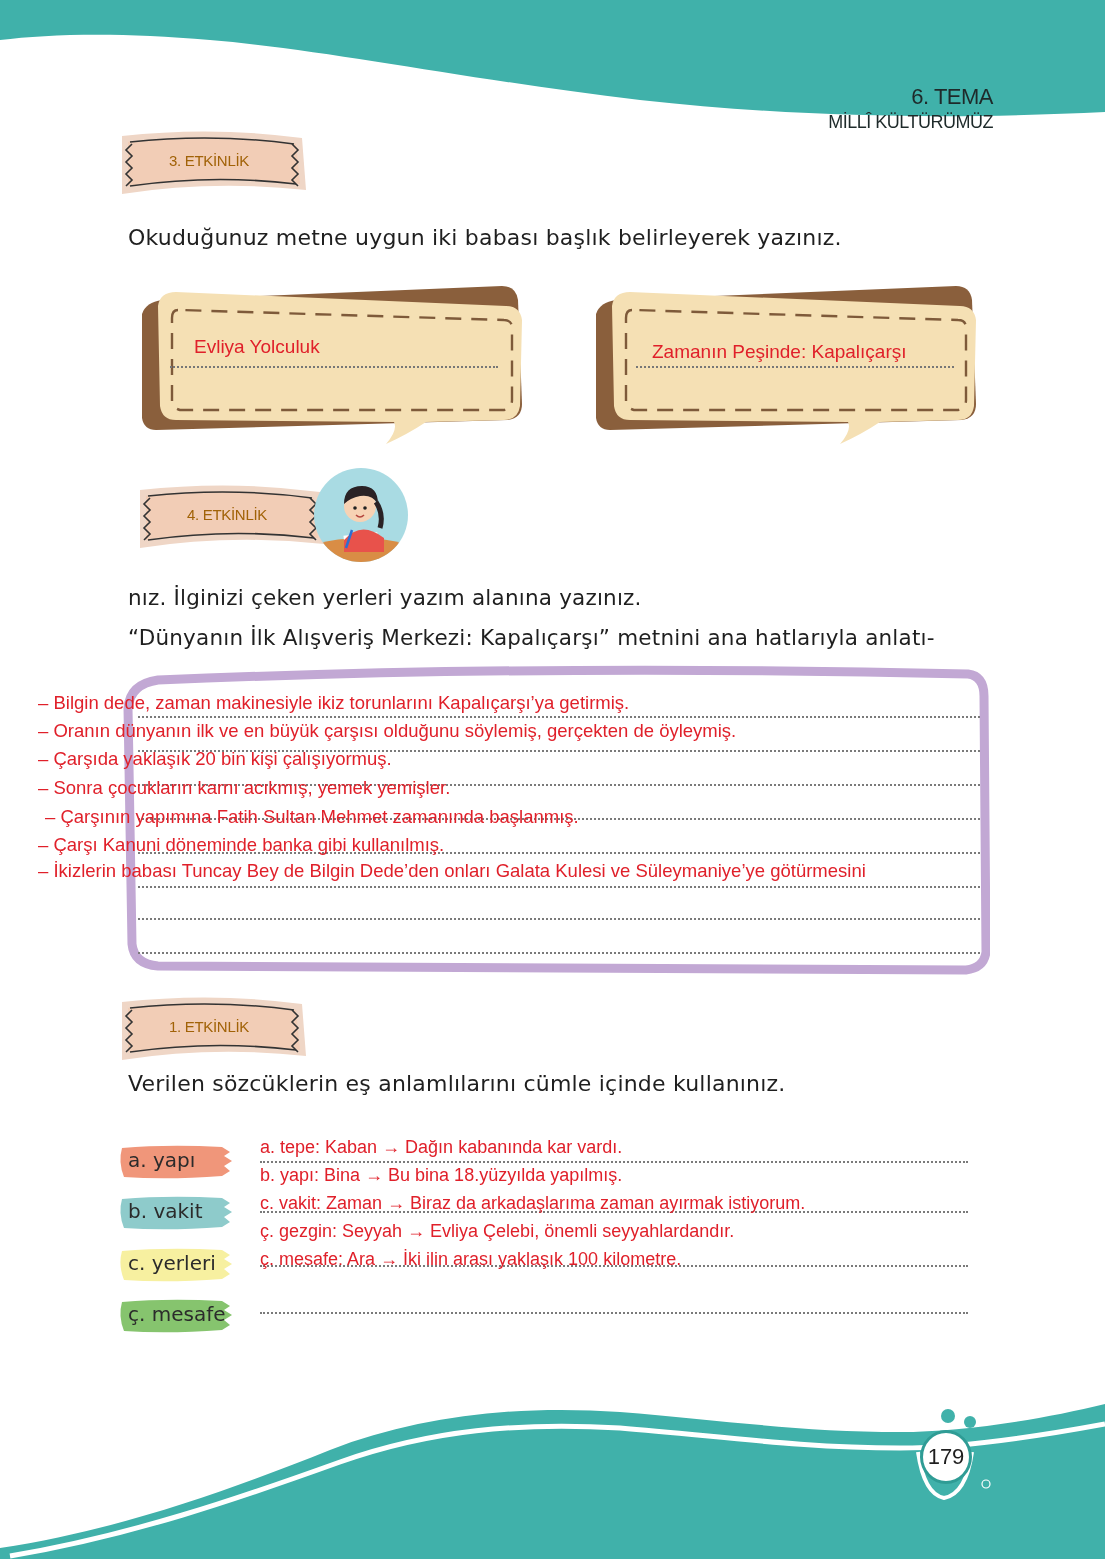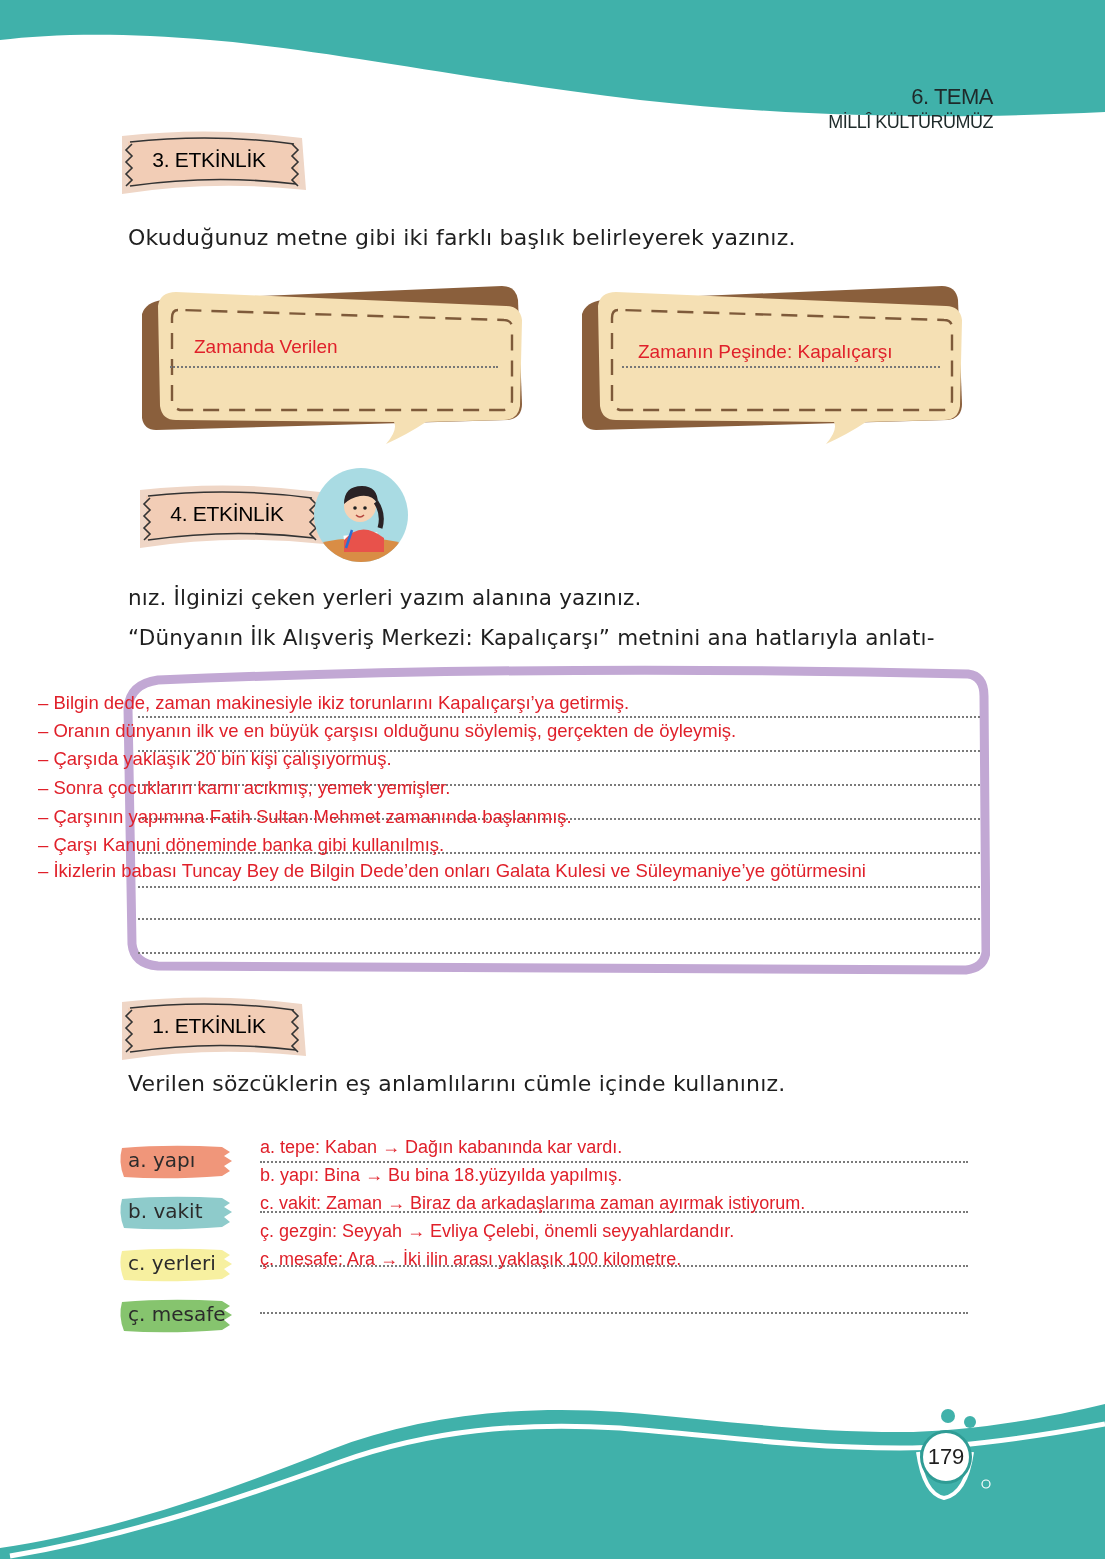--- a/index.html
+++ b/index.html
@@ -8,21 +8,21 @@
 
   
   #top-wave { position: absolute; left: 0; top: 0; width: 1105px; height: 130px; }
   .theme-title { position: absolute; right: 112px; text-align: right; font-family: "Liberation Sans", sans-serif; color: #1e2a2a; letter-spacing: -0.5px; margin-top: 32px; }
   .theme-num { top: 52px; font-size: 22px; }
   .theme-name { top: 80px; font-size: 18px; }
 
   
   .banner { position: absolute; width: 190px; height: 68px; }
   .banner svg { position: absolute; left: 0; top: 0; }
-  .banner-label { position: absolute; left: 0; top: 0; width: 182px; height: 64px; display: flex; align-items: center; justify-content: center; font-family: "Liberation Sans", sans-serif; font-size: 21px; color: #000000; letter-spacing: -0.3px; }
+  .banner-label { position: absolute; left: 0; top: 0; width: 182px; height: 64px; display: flex; align-items: center; justify-content: center; font-family: "Liberation Sans", sans-serif; font-size: 15px; color: #a16207; letter-spacing: -0.3px; }
 
   .instruction { position: absolute; left: 128px; font-family: "DejaVu Sans", sans-serif; font-size: 22px; color: #1f1f1f; letter-spacing: 0.2px; line-height: 40px; }
 
   
   .speech { position: absolute; width: 390px; height: 160px; }
   .speech svg { position: absolute; left: 0; top: 0; }
   .speech-answer { position: absolute; font-family: "Liberation Sans", sans-serif; font-size: 19px; color: #e0202a; white-space: nowrap; }
 
   
   #write-frame { position: absolute; left: 118px; top: 662px; width: 872px; height: 320px; }
@@ -55,33 +55,33 @@
     <path d="M4 8 Q95 -2 184 10 L188 62 Q95 52 4 66 Z" fill="#efd6c6"></path>
     <path d="M10 14 Q95 4 178 16 L182 56 Q95 46 10 58 Z" fill="#f2cdb6"></path>
     <path d="M12 14 Q95 5 176 16" stroke="#333" stroke-width="1.6" fill="none"></path>
     <path d="M12 58 Q95 46 178 56" stroke="#333" stroke-width="1.6" fill="none"></path>
     <path d="M14 16 l-6 6 l6 6 l-6 6 l6 6 l-6 6 l6 6 l-6 6" stroke="#333" stroke-width="1.6" fill="none"></path>
     <path d="M174 16 l6 6 l-6 6 l6 6 l-6 6 l6 6 l-6 6 l6 6" stroke="#333" stroke-width="1.6" fill="none"></path>
   </svg>
   <div class="banner-label">3. ETKİNLİK</div>
 </div>
 
-<div class="instruction" style="top:218px;">Okuduğunuz metne gibi iki farklı başlık belirleyerek yazınız.</div>
+<div class="instruction" style="top:218px;">Okuduğunuz metne uygun iki babası başlık belirleyerek yazınız.</div>
 
 <div class="speech" style="left:136px; top:284px;">
   <svg width="390" height="165" viewBox="0 0 390 165">
     <path d="M6 30 Q10 18 26 16 L366 2 Q380 2 382 16 L386 120 Q386 134 372 136 L20 146 Q8 146 6 134 Z" fill="#8a5f3c"></path>
     <path d="M22 22 Q24 8 40 8 L370 22 Q384 22 386 36 L384 122 Q382 136 368 136 L290 138 Q272 150 250 160 Q262 146 258 138 L40 136 Q26 136 24 122 Z" fill="#f5e0b4"></path>
     <path d="M42 26 Q36 26 36 34 L36 116 Q36 124 44 126 L368 126 Q376 124 376 116 L376 44 Q376 36 368 36 L44 26" stroke="#7e5a3a" stroke-width="2.4" stroke-dasharray="16 10" fill="none"></path>
   </svg>
   <div style="position:absolute; left:34px; top:82px; width:328px; border-top:2px dotted #777;"></div>
-  <div class="speech-answer" style="left:58px; top:52px;">Zamanda Verilen</div>
-</div>
-
-<div class="speech" style="left:576px; top:284px;">
+  <div class="speech-answer" style="left:58px; top:52px;">Evliya Yolculuk</div>
+</div>
+
+<div class="speech" style="left:590px; top:284px;">
   <svg width="390" height="165" viewBox="0 0 390 165">
     <path d="M6 30 Q10 18 26 16 L366 2 Q380 2 382 16 L386 120 Q386 134 372 136 L20 146 Q8 146 6 134 Z" fill="#8a5f3c"></path>
     <path d="M22 22 Q24 8 40 8 L370 22 Q384 22 386 36 L384 122 Q382 136 368 136 L290 138 Q272 150 250 160 Q262 146 258 138 L40 136 Q26 136 24 122 Z" fill="#f5e0b4"></path>
     <path d="M42 26 Q36 26 36 34 L36 116 Q36 124 44 126 L368 126 Q376 124 376 116 L376 44 Q376 36 368 36 L44 26" stroke="#7e5a3a" stroke-width="2.4" stroke-dasharray="16 10" fill="none"></path>
   </svg>
   <div style="position:absolute; left:46px; top:82px; width:318px; border-top:2px dotted #777;"></div>
   <div class="speech-answer" style="left:62px; top:57px;">Zamanın Peşinde: Kapalıçarşı</div>
 </div>
 
 <div class="banner" style="left:136px; top:482px;">
@@ -129,21 +129,21 @@
   <div class="dot-line" style="top:886px;"></div>
   <div class="dot-line" style="top:918px;"></div>
   <div class="dot-line" style="top:952px;"></div>
 </div>
 
 <div>
   <div class="red-line" style="top:692px;">– Bilgin dede, zaman makinesiyle ikiz torunlarını Kapalıçarşı’ya getirmiş.</div>
   <div class="red-line" style="top:720px;">– Oranın dünyanın ilk ve en büyük çarşısı olduğunu söylemiş, gerçekten de öyleymiş.</div>
   <div class="red-line" style="top:748px;">– Çarşıda yaklaşık 20 bin kişi çalışıyormuş.</div>
   <div class="red-line" style="top:777px;">– Sonra çocukların karnı acıkmış, yemek yemişler.</div>
-  <div class="red-line" style="top:806px;">– Çarşının yapımına Fatih Sultan Mehmet zamanında başlanmış.</div>
+  <div class="red-line" style="top:806px;margin-left:7px;">– Çarşının yapımına Fatih Sultan Mehmet zamanında başlanmış.</div>
   <div class="red-line" style="top:834px;">– Çarşı Kanuni döneminde banka gibi kullanılmış.</div>
   <div class="red-line" style="top:860px;">– İkizlerin babası Tuncay Bey de Bilgin Dede’den onları Galata Kulesi ve Süleymaniye’ye götürmesini</div>
 </div>
 
 <div class="banner" style="left:118px; top:994px;">
   <svg width="190" height="70" viewBox="0 0 190 70">
     <path d="M4 8 Q95 -2 184 10 L188 62 Q95 52 4 66 Z" fill="#efd6c6"></path>
     <path d="M10 14 Q95 4 178 16 L182 56 Q95 46 10 58 Z" fill="#f2cdb6"></path>
     <path d="M12 14 Q95 5 176 16" stroke="#333" stroke-width="1.6" fill="none"></path>
     <path d="M12 58 Q95 46 178 56" stroke="#333" stroke-width="1.6" fill="none"></path>

